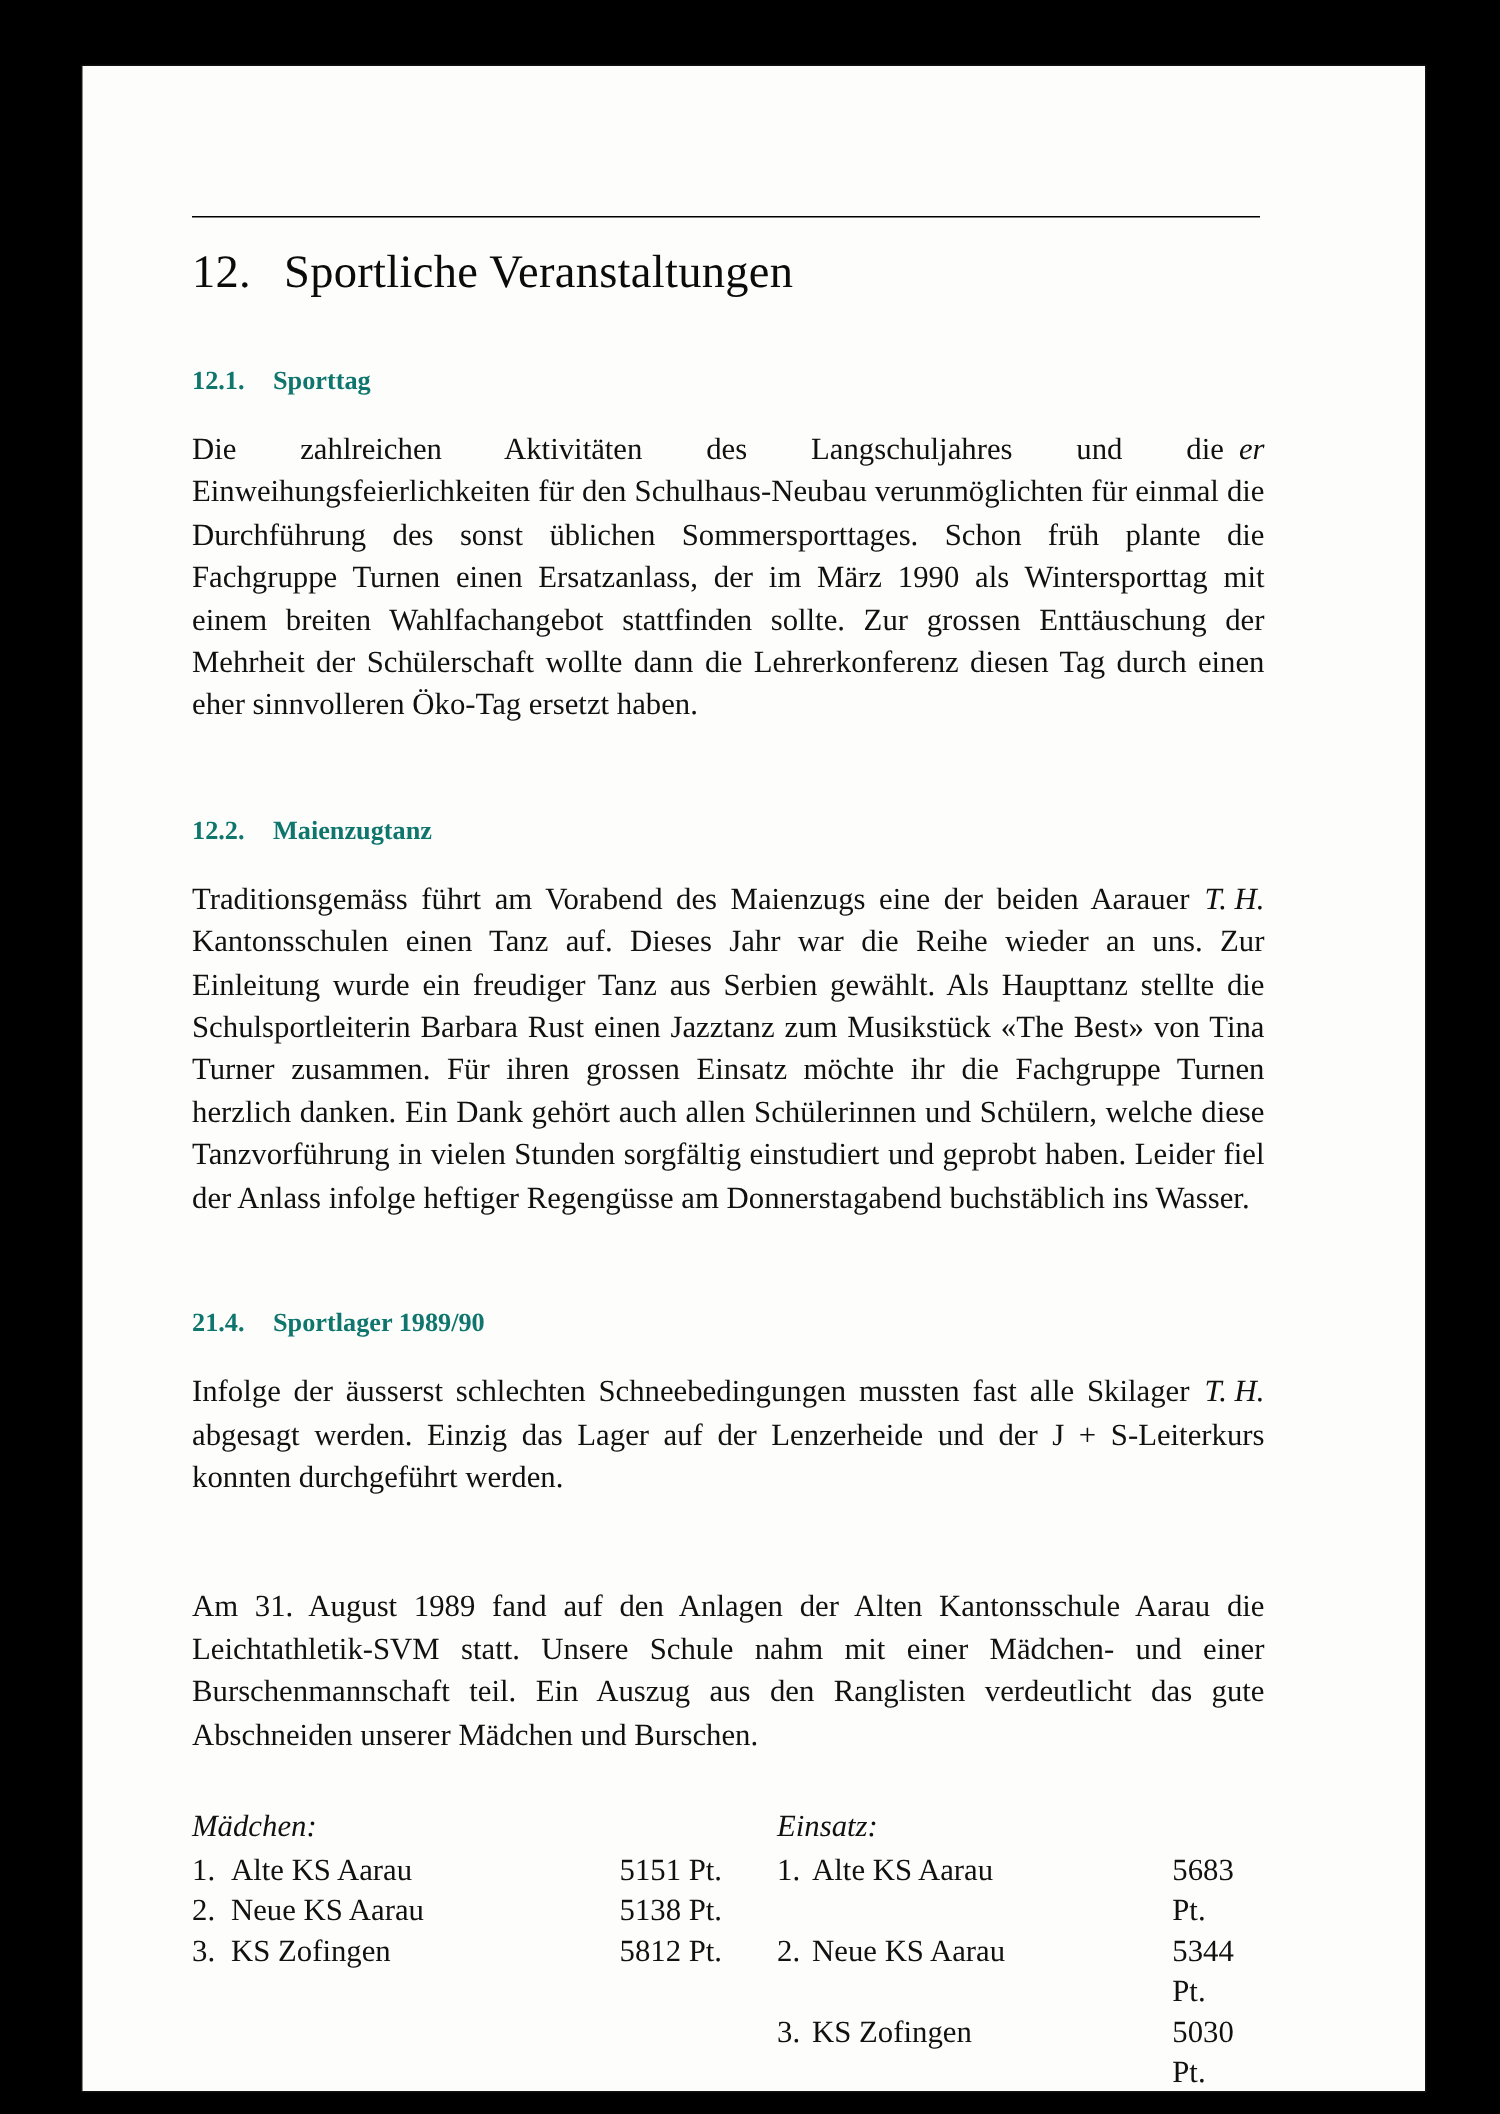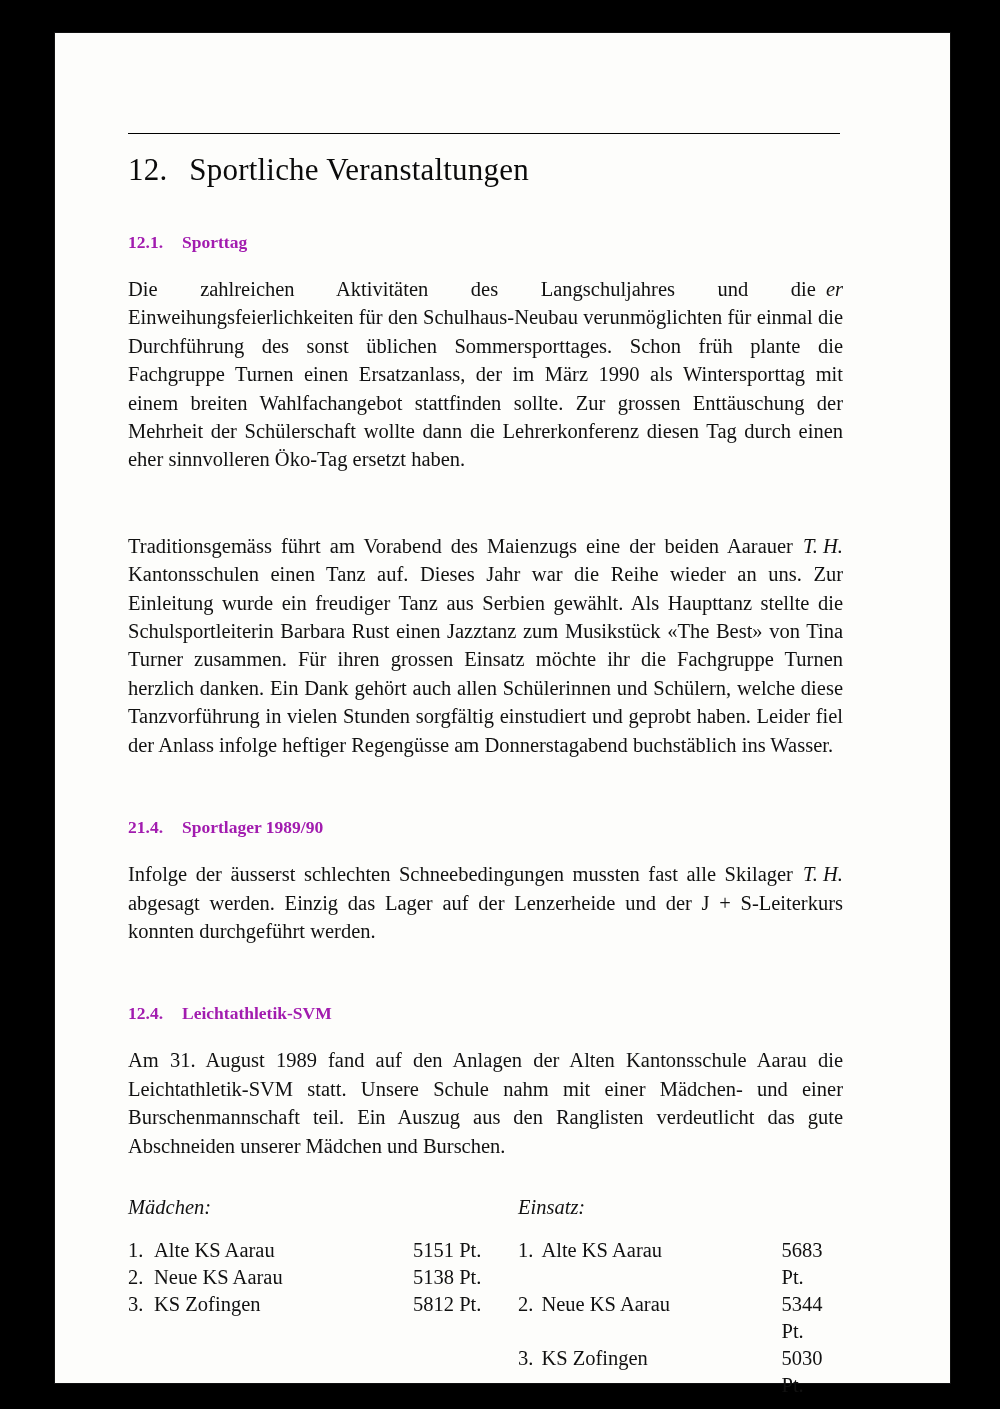--- a/index.html
+++ b/index.html
@@ -9,21 +9,21 @@
   }
   body {
     width: 1000px;
     height: 1409px;
     overflow: hidden;
     font-family: "Liberation Serif", serif;
   }
   .page-frame {
     position: absolute;
     left: 55px;
-    top: 33px;
+    top: 44px;
     width: 895px;
     height: 1350px;
     background: #fdfdfb;
     box-shadow: 0 0 0 1px #111;
     text-decoration: underline;
   }
   .page-inner {
     position: absolute;
     left: 73px;
     top: 100px;
@@ -43,21 +43,21 @@
     color: #0b0b0b;
     display: flex;
     gap: 22px;
   }
   h1.chapter .num { display: inline-block; }
   h2.section {
     font-family: "Liberation Serif", serif;
     font-weight: bold;
     font-size: 17.5px;
     margin: 0 0 22px 0;
-    color: #a21caf;
+    color: #0f766e;
     display: flex;
     gap: 14px;
   }
   h2.section .num { min-width: 40px; }
   .para {
     font-size: 20.5px;
     line-height: 28.4px;
     text-align: justify;
     text-justify: inter-word;
     color: #111;
@@ -76,21 +76,21 @@
     gap: 0;
     margin-top: 6px;
     font-size: 20.5px;
     line-height: 27px;
     color: #111;
   }
   .results .col { width: 390px; }
   .results .col.second { width: 325px; }
   .res-head {
     font-style: italic;
-    margin-bottom: 16px;
+    margin-bottom: 2px;
   }
   .res-row {
     display: flex;
   }
   .res-rank { width: 26px; }
   .res-name { width: 215px; }
   .res-pts { width: auto; margin-left: 44px; }
   .col.second .res-name { width: 218px; }
   .sig-right {
     text-align: right;
@@ -124,40 +124,40 @@
       <h2 class="section">
         <span class="num">12.1.</span>
         <span class="txt">Sporttag</span>
       </h2>
       <p class="para"><span class="sign">er</span><span>Die zahlreichen Aktivitäten des Langschuljahres und die Einweihungsfeierlichkeiten für den Schulhaus-Neubau verunmöglichten für einmal die Durchführung des sonst üblichen Sommersporttages. Schon früh plante die Fachgruppe Turnen einen Ersatzanlass, der im März 1990 als Wintersporttag mit einem breiten Wahlfachangebot stattfinden sollte. Zur grossen Enttäuschung der Mehrheit der Schülerschaft wollte dann die Lehrerkonferenz diesen Tag durch einen eher sinnvolleren Öko-Tag ersetzt haben.</span></p>
     </div>
 
     <div class="gap-big"></div>
 
     <div class="block">
+      <h2 class="section">
+        <span class="num">12.2.</span>
+        <span class="txt">Maienzugtanz</span>
+      </h2>
       <p class="para"><span class="sign">T. H.</span><span>Traditionsgemäss führt am Vorabend des Maienzugs eine der beiden Aarauer Kantonsschulen einen Tanz auf. Dieses Jahr war die Reihe wieder an uns. Zur Einleitung wurde ein freudiger Tanz aus Serbien gewählt. Als Haupttanz stellte die Schulsportleiterin Barbara Rust einen Jazztanz zum Musikstück «The Best» von Tina Turner zusammen. Für ihren grossen Einsatz möchte ihr die Fachgruppe Turnen herzlich danken. Ein Dank gehört auch allen Schülerinnen und Schülern, welche diese Tanzvorführung in vielen Stunden sorgfältig einstudiert und geprobt haben. Leider fiel der Anlass infolge heftiger Regengüsse am Donnerstagabend buchstäblich ins Wasser.</span></p>
     </div>
 
     <div class="gap-big"></div>
 
     <div class="block">
       <h2 class="section">
         <span class="num">21.4.</span>
         <span class="txt">Sportlager 1989/90</span>
       </h2>
       <p class="para"><span class="sign">T. H.</span><span>Infolge der äusserst schlechten Schneebedingungen mussten fast alle Skilager abgesagt werden. Einzig das Lager auf der Lenzerheide und der J + S-Leiterkurs konnten durchgeführt werden.</span></p>
     </div>
 
     <div class="gap-big"></div>
 
     <div class="block">
-      <h2 class="section">
-        <span class="num">12.4.</span>
-        <span class="txt">Leichtathletik-SVM</span>
-      </h2>
       <p class="para"><span>Am 31. August 1989 fand auf den Anlagen der Alten Kantonsschule Aarau die Leichtathletik-SVM statt. Unsere Schule nahm mit einer Mädchen- und einer Burschenmannschaft teil. Ein Auszug aus den Ranglisten verdeutlicht das gute Abschneiden unserer Mädchen und Burschen.</span></p>
 
       <div class="results">
         <div class="col">
           <div class="res-head">Mädchen:</div>
           <div class="res-row">
             <span class="res-rank">1.</span>
             <span class="res-name">Alte KS Aarau</span>
             <span class="res-pts">5151 Pt.</span>
           </div>

